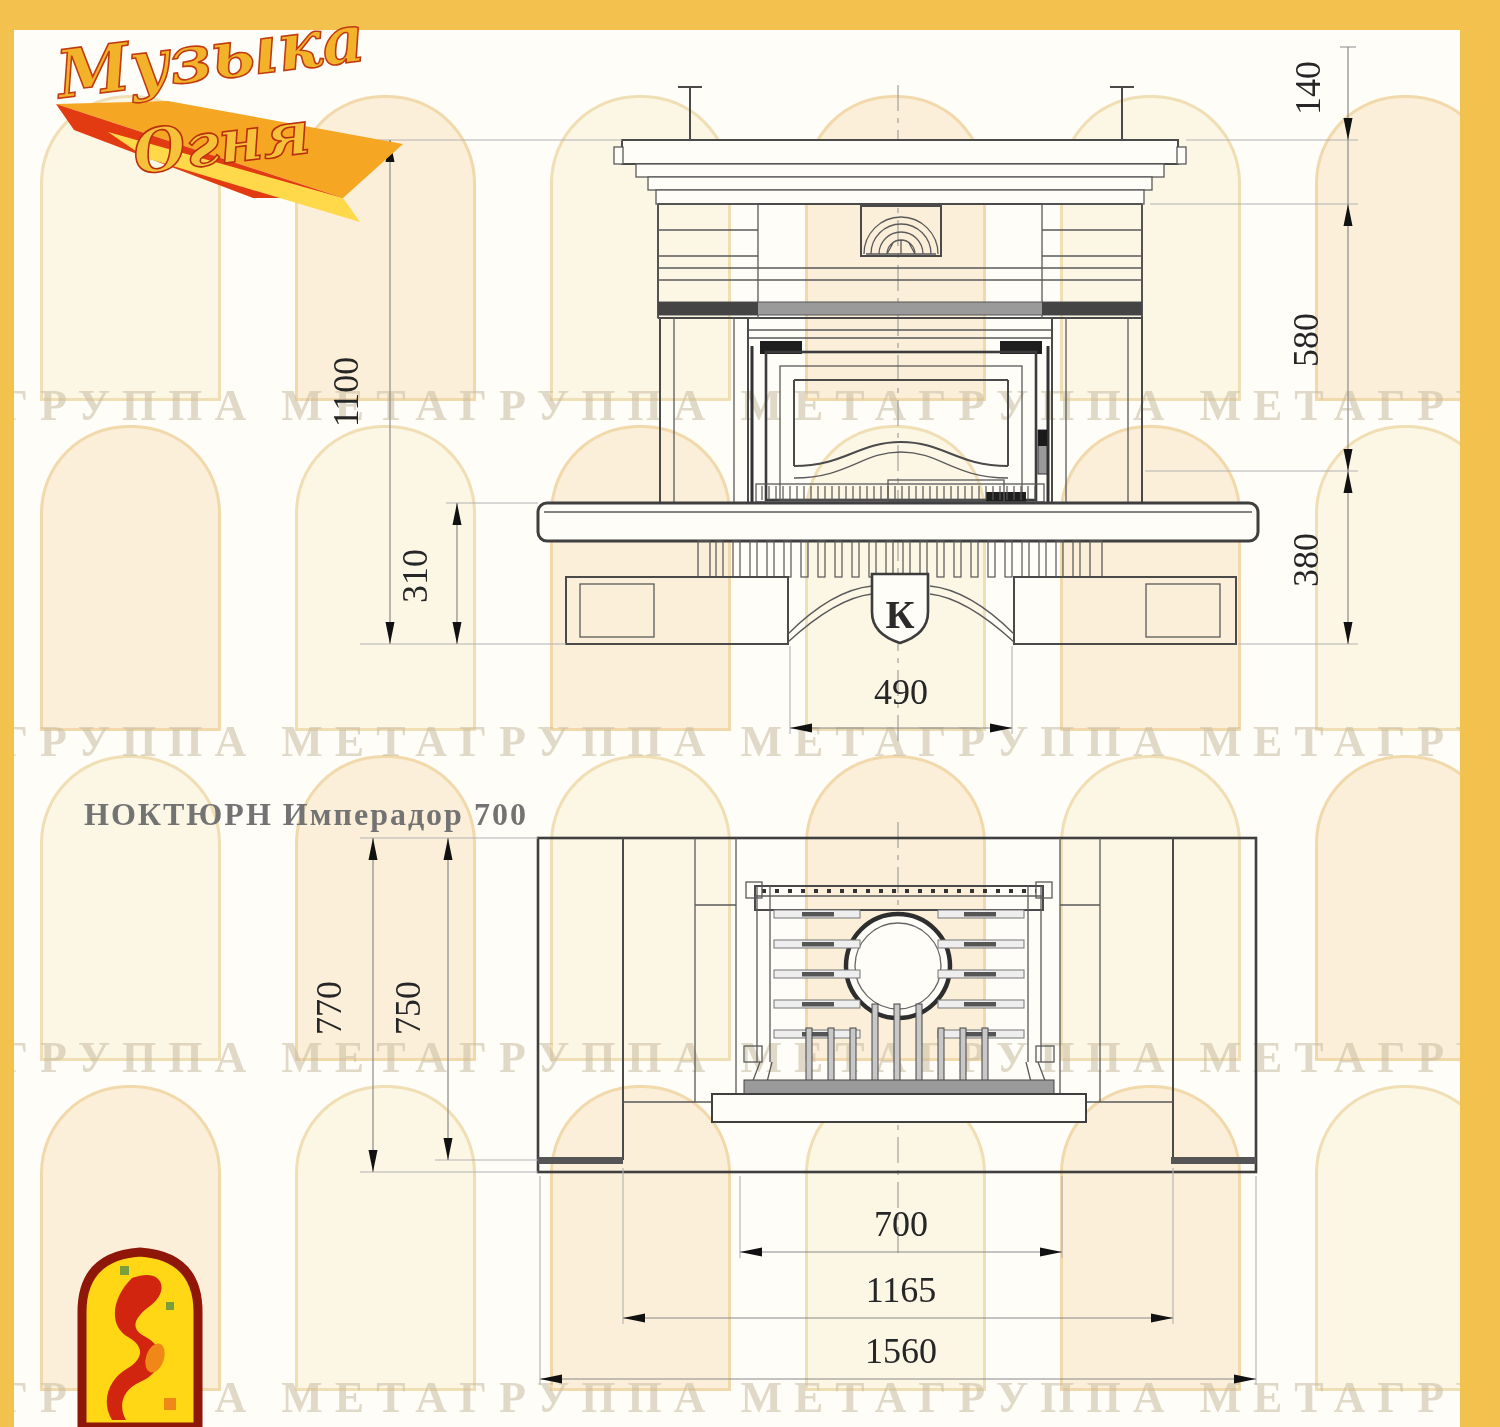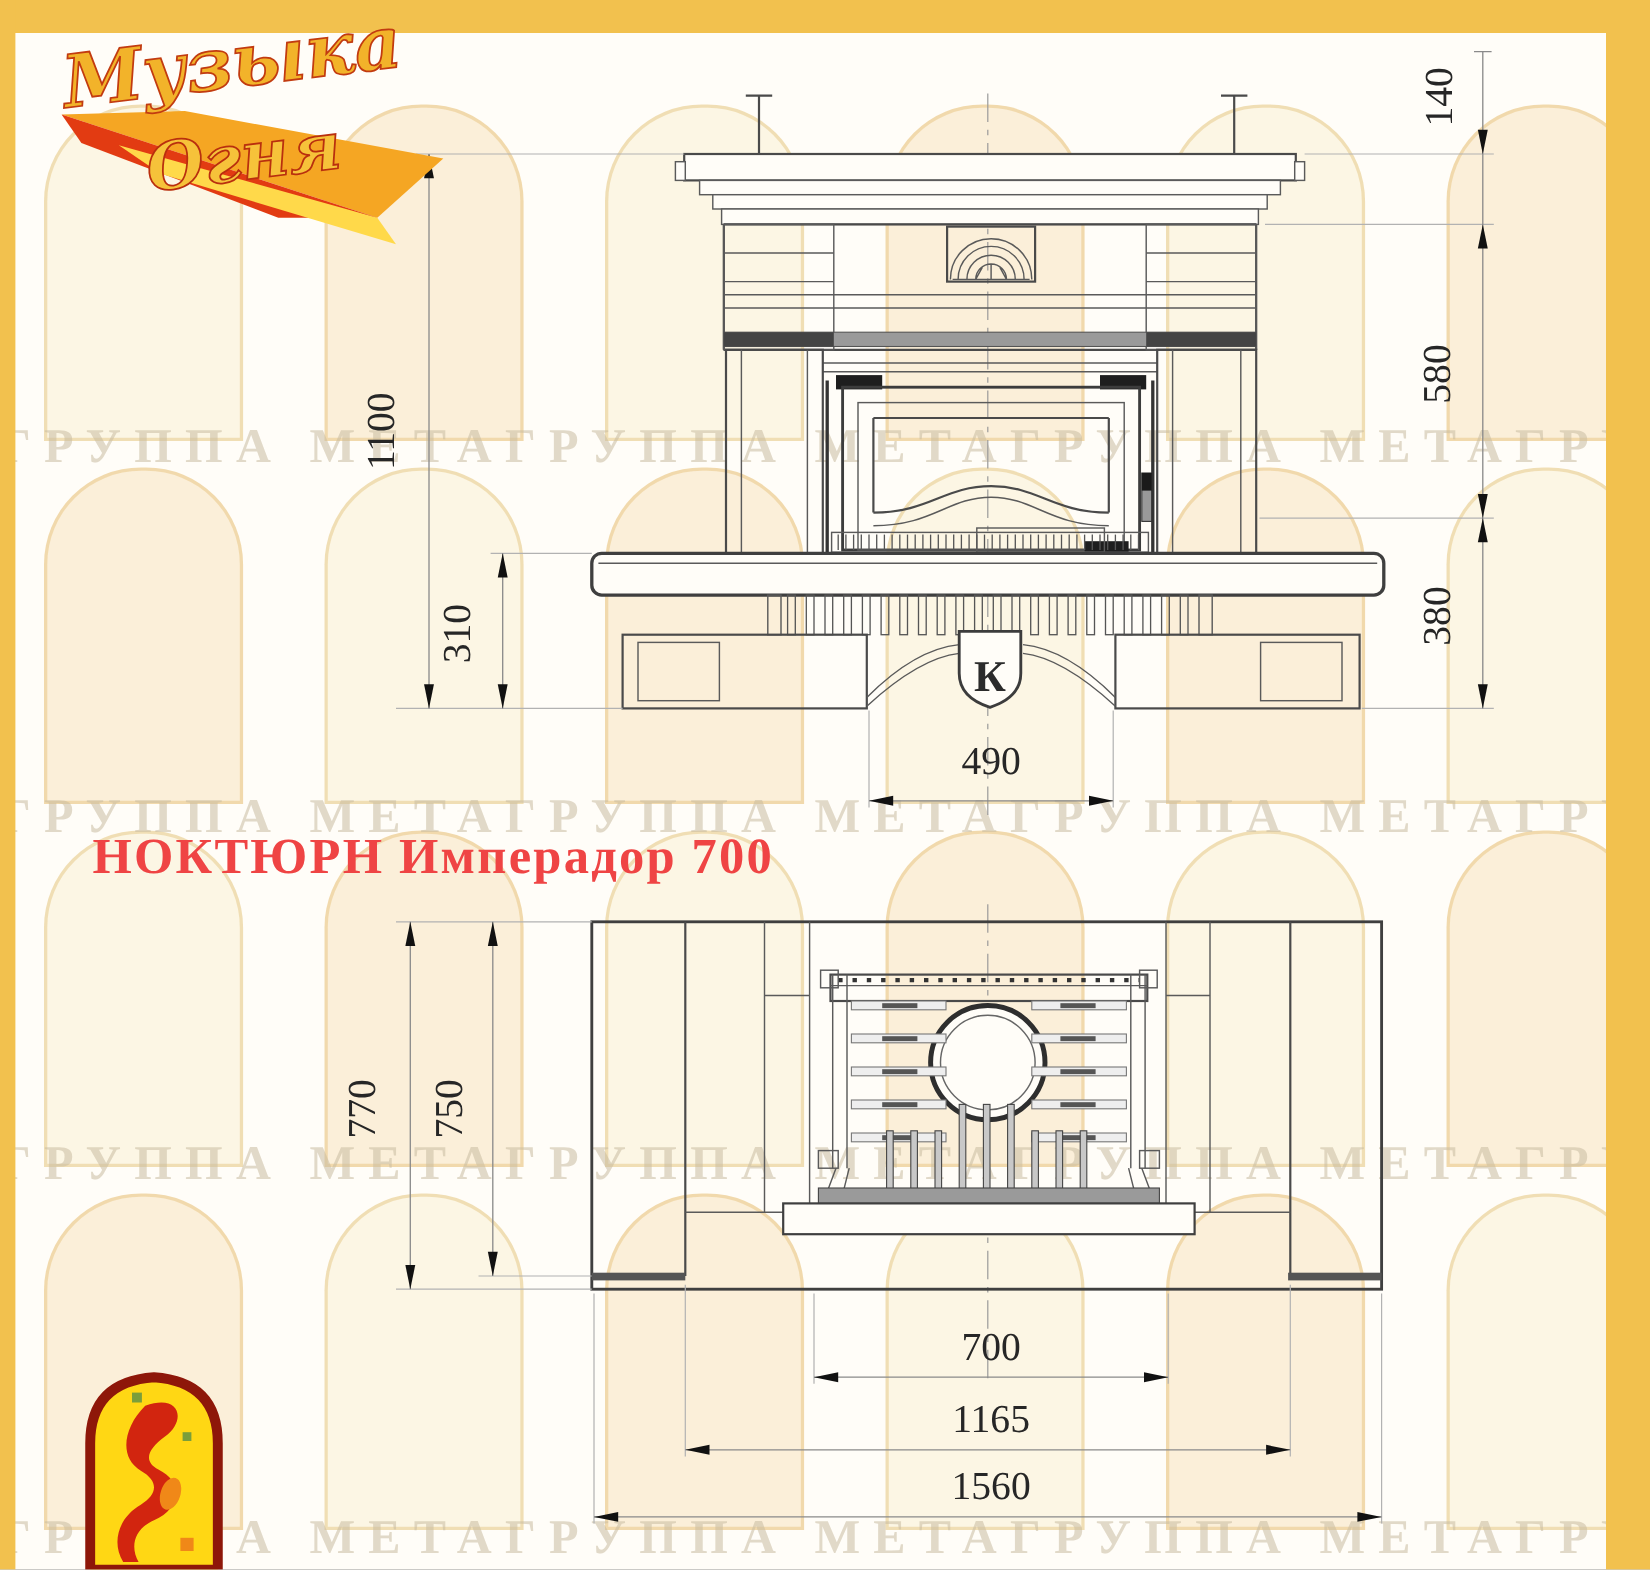--- a/index.html
+++ b/index.html
@@ -24,22 +24,22 @@
   #draw{position:absolute;left:0;top:0;z-index:2;}
   .ln   {stroke:#4a4a4a;stroke-width:2;fill:none;}
   .lnh  {stroke:#333;stroke-width:3;fill:none;}
   .ln1  {stroke:#5a5a5a;stroke-width:1.3;fill:none;}
   .dim  {stroke:#8a8a8a;stroke-width:1.2;fill:none;}
   .ext  {stroke:#b2b2b2;stroke-width:1.1;fill:none;}
   .cl   {stroke:#9a9a9a;stroke-width:1.1;fill:none;stroke-dasharray:26 7 5 7;}
   .dimtxt{font:36px "Liberation Serif","DejaVu Serif",serif;fill:#262626;}
   .whitefill{fill:#FFFDF8;}
   
-  #title{position:absolute;left:84px;top:752px;z-index:4;font-weight:bold;
-         font-size:46px;letter-spacing:2px;color:#ef4444;}
+  #title{position:absolute;left:84px;top:796px;z-index:4;font-weight:bold;
+         font-size:32px;letter-spacing:2px;color:#737373;}
   
   #logo-top{position:absolute;left:8px;top:6px;z-index:6;}
   #logo-bottom{position:absolute;left:70px;top:1240px;z-index:6;}
 </style>
 </head>
 <body>
 
 <div class="page">
 
   <div id="wm">

